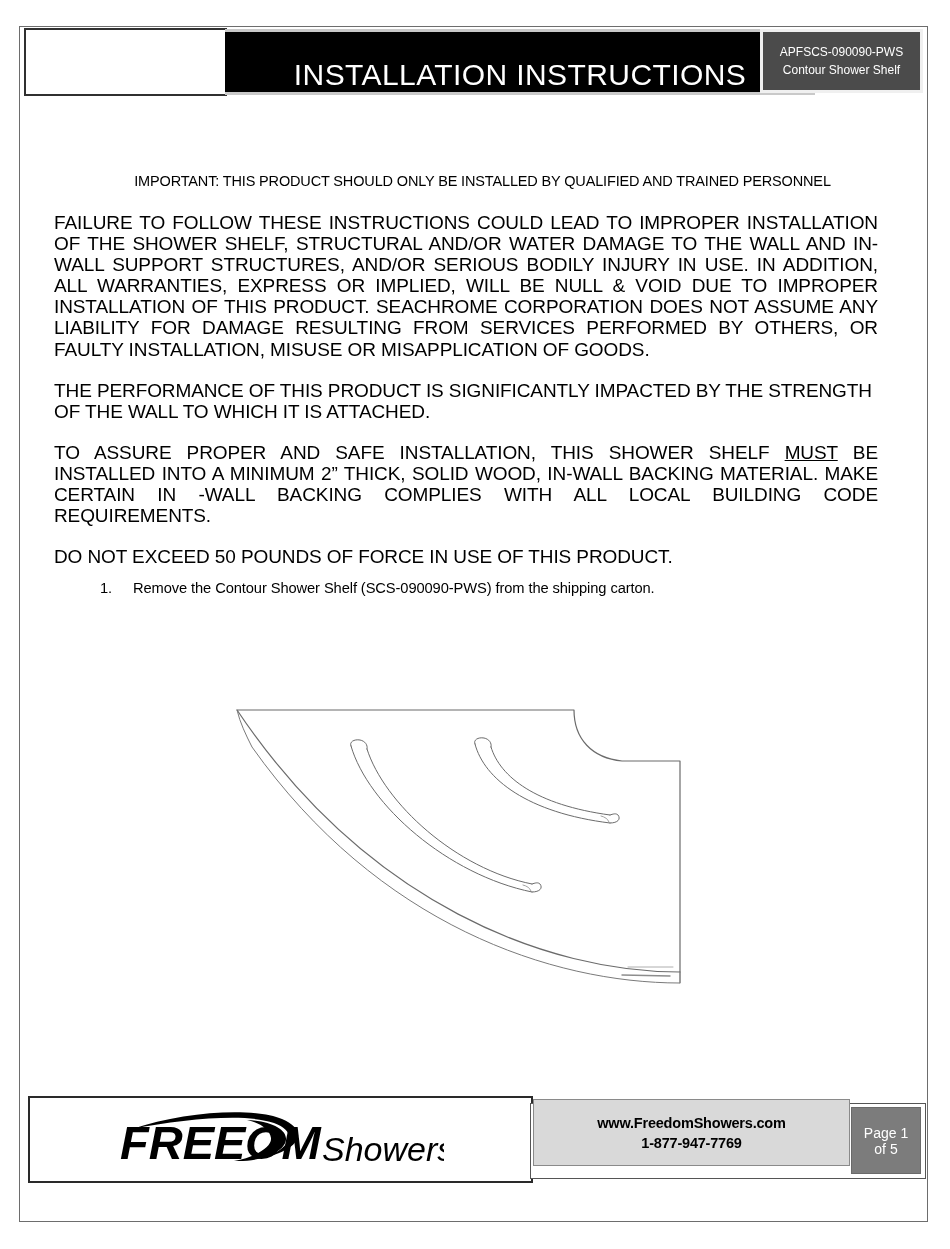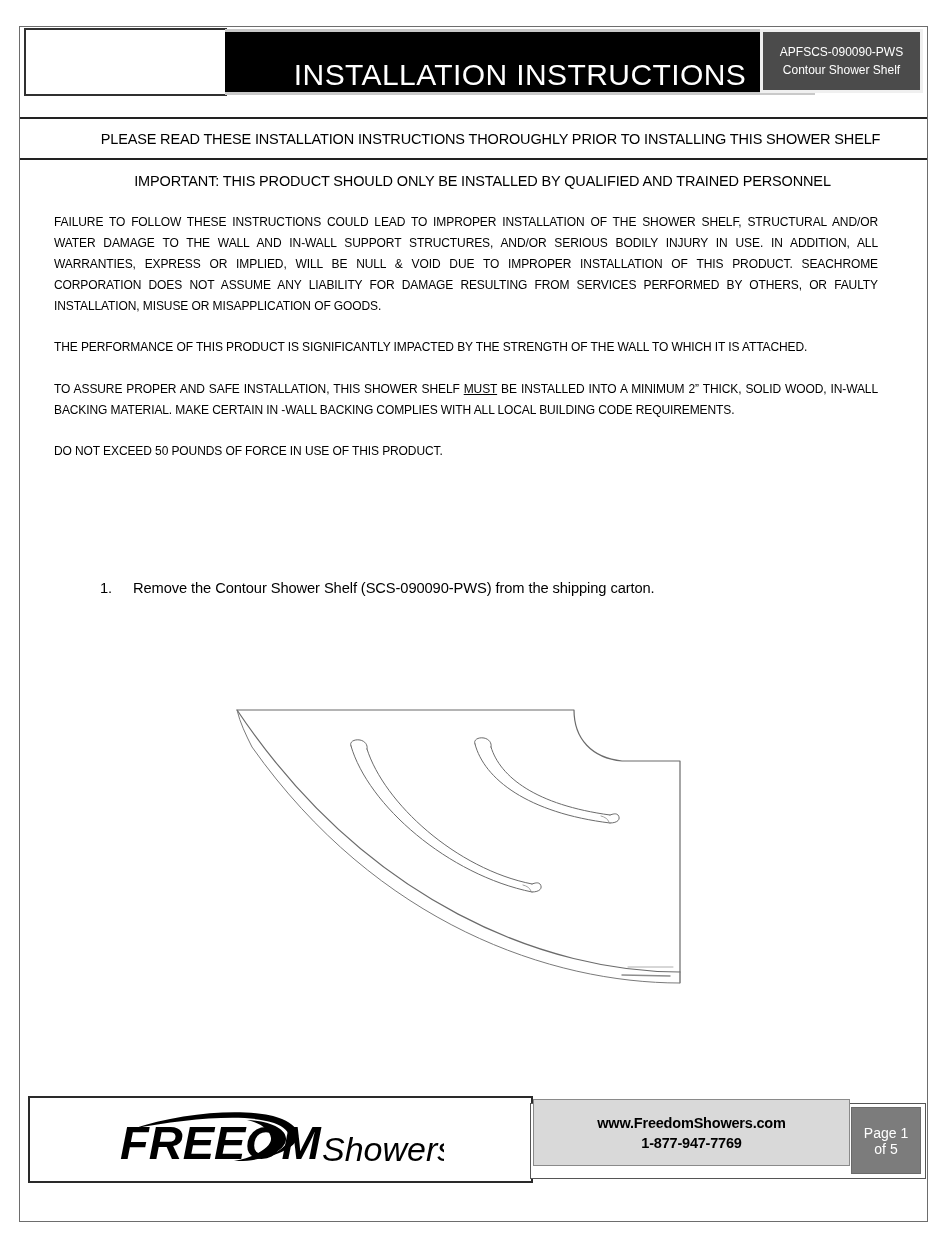--- a/index.html
+++ b/index.html
@@ -120,21 +120,21 @@
   .notice-important .notice-text { padding-left: 18px; text-align: right; }
 
   
   .body-area {
     position: absolute;
     left: 54px;
     top: 212px;
     width: 824px;
   }
   .para {
-    font-size: 12px;
+    font-size: 19px;
     line-height: 21.1px;
     letter-spacing: -0.1px;
     text-align: justify;
     margin: 0 0 20px 0;
   }
   .para:last-child { margin-bottom: 0; }
   .para.nojustify { text-align: left; }
   .para u { }
 
   
@@ -262,23 +262,20 @@
     <div class="header-banner">
       <div class="header-banner-title">INSTALLATION INSTRUCTIONS</div>
     </div>
 
     <div class="header-tag">
       <div class="header-tag-line">APFSCS-090090-PWS</div>
       <div class="header-tag-line">Contour Shower Shelf</div>
     </div>
   </div>
 
-  <div class="notice notice-read">
-    <div class="notice-text">PLEASE READ THESE INSTALLATION INSTRUCTIONS THOROUGHLY PRIOR TO INSTALLING THIS SHOWER SHELF</div>
-  </div>
 
   <div class="notice notice-important">
     <div class="notice-text">IMPORTANT:  THIS PRODUCT SHOULD ONLY BE INSTALLED BY QUALIFIED AND TRAINED PERSONNEL</div>
   </div>
 
   <div class="body-area">
 
     <p class="para">FAILURE TO FOLLOW THESE INSTRUCTIONS COULD LEAD TO IMPROPER INSTALLATION OF THE SHOWER SHELF, STRUCTURAL AND/OR WATER DAMAGE TO THE WALL AND IN-WALL SUPPORT STRUCTURES, AND/OR SERIOUS BODILY INJURY IN USE.  IN ADDITION, ALL WARRANTIES, EXPRESS OR IMPLIED,  WILL BE NULL &amp; VOID DUE TO IMPROPER INSTALLATION OF THIS PRODUCT.  SEACHROME CORPORATION DOES NOT ASSUME ANY LIABILITY FOR DAMAGE RESULTING FROM SERVICES PERFORMED BY OTHERS, OR FAULTY INSTALLATION, MISUSE OR MISAPPLICATION OF GOODS.</p>
 
     <p class="para nojustify">THE PERFORMANCE OF THIS PRODUCT IS SIGNIFICANTLY IMPACTED BY THE STRENGTH OF THE WALL TO WHICH IT IS ATTACHED.</p>

